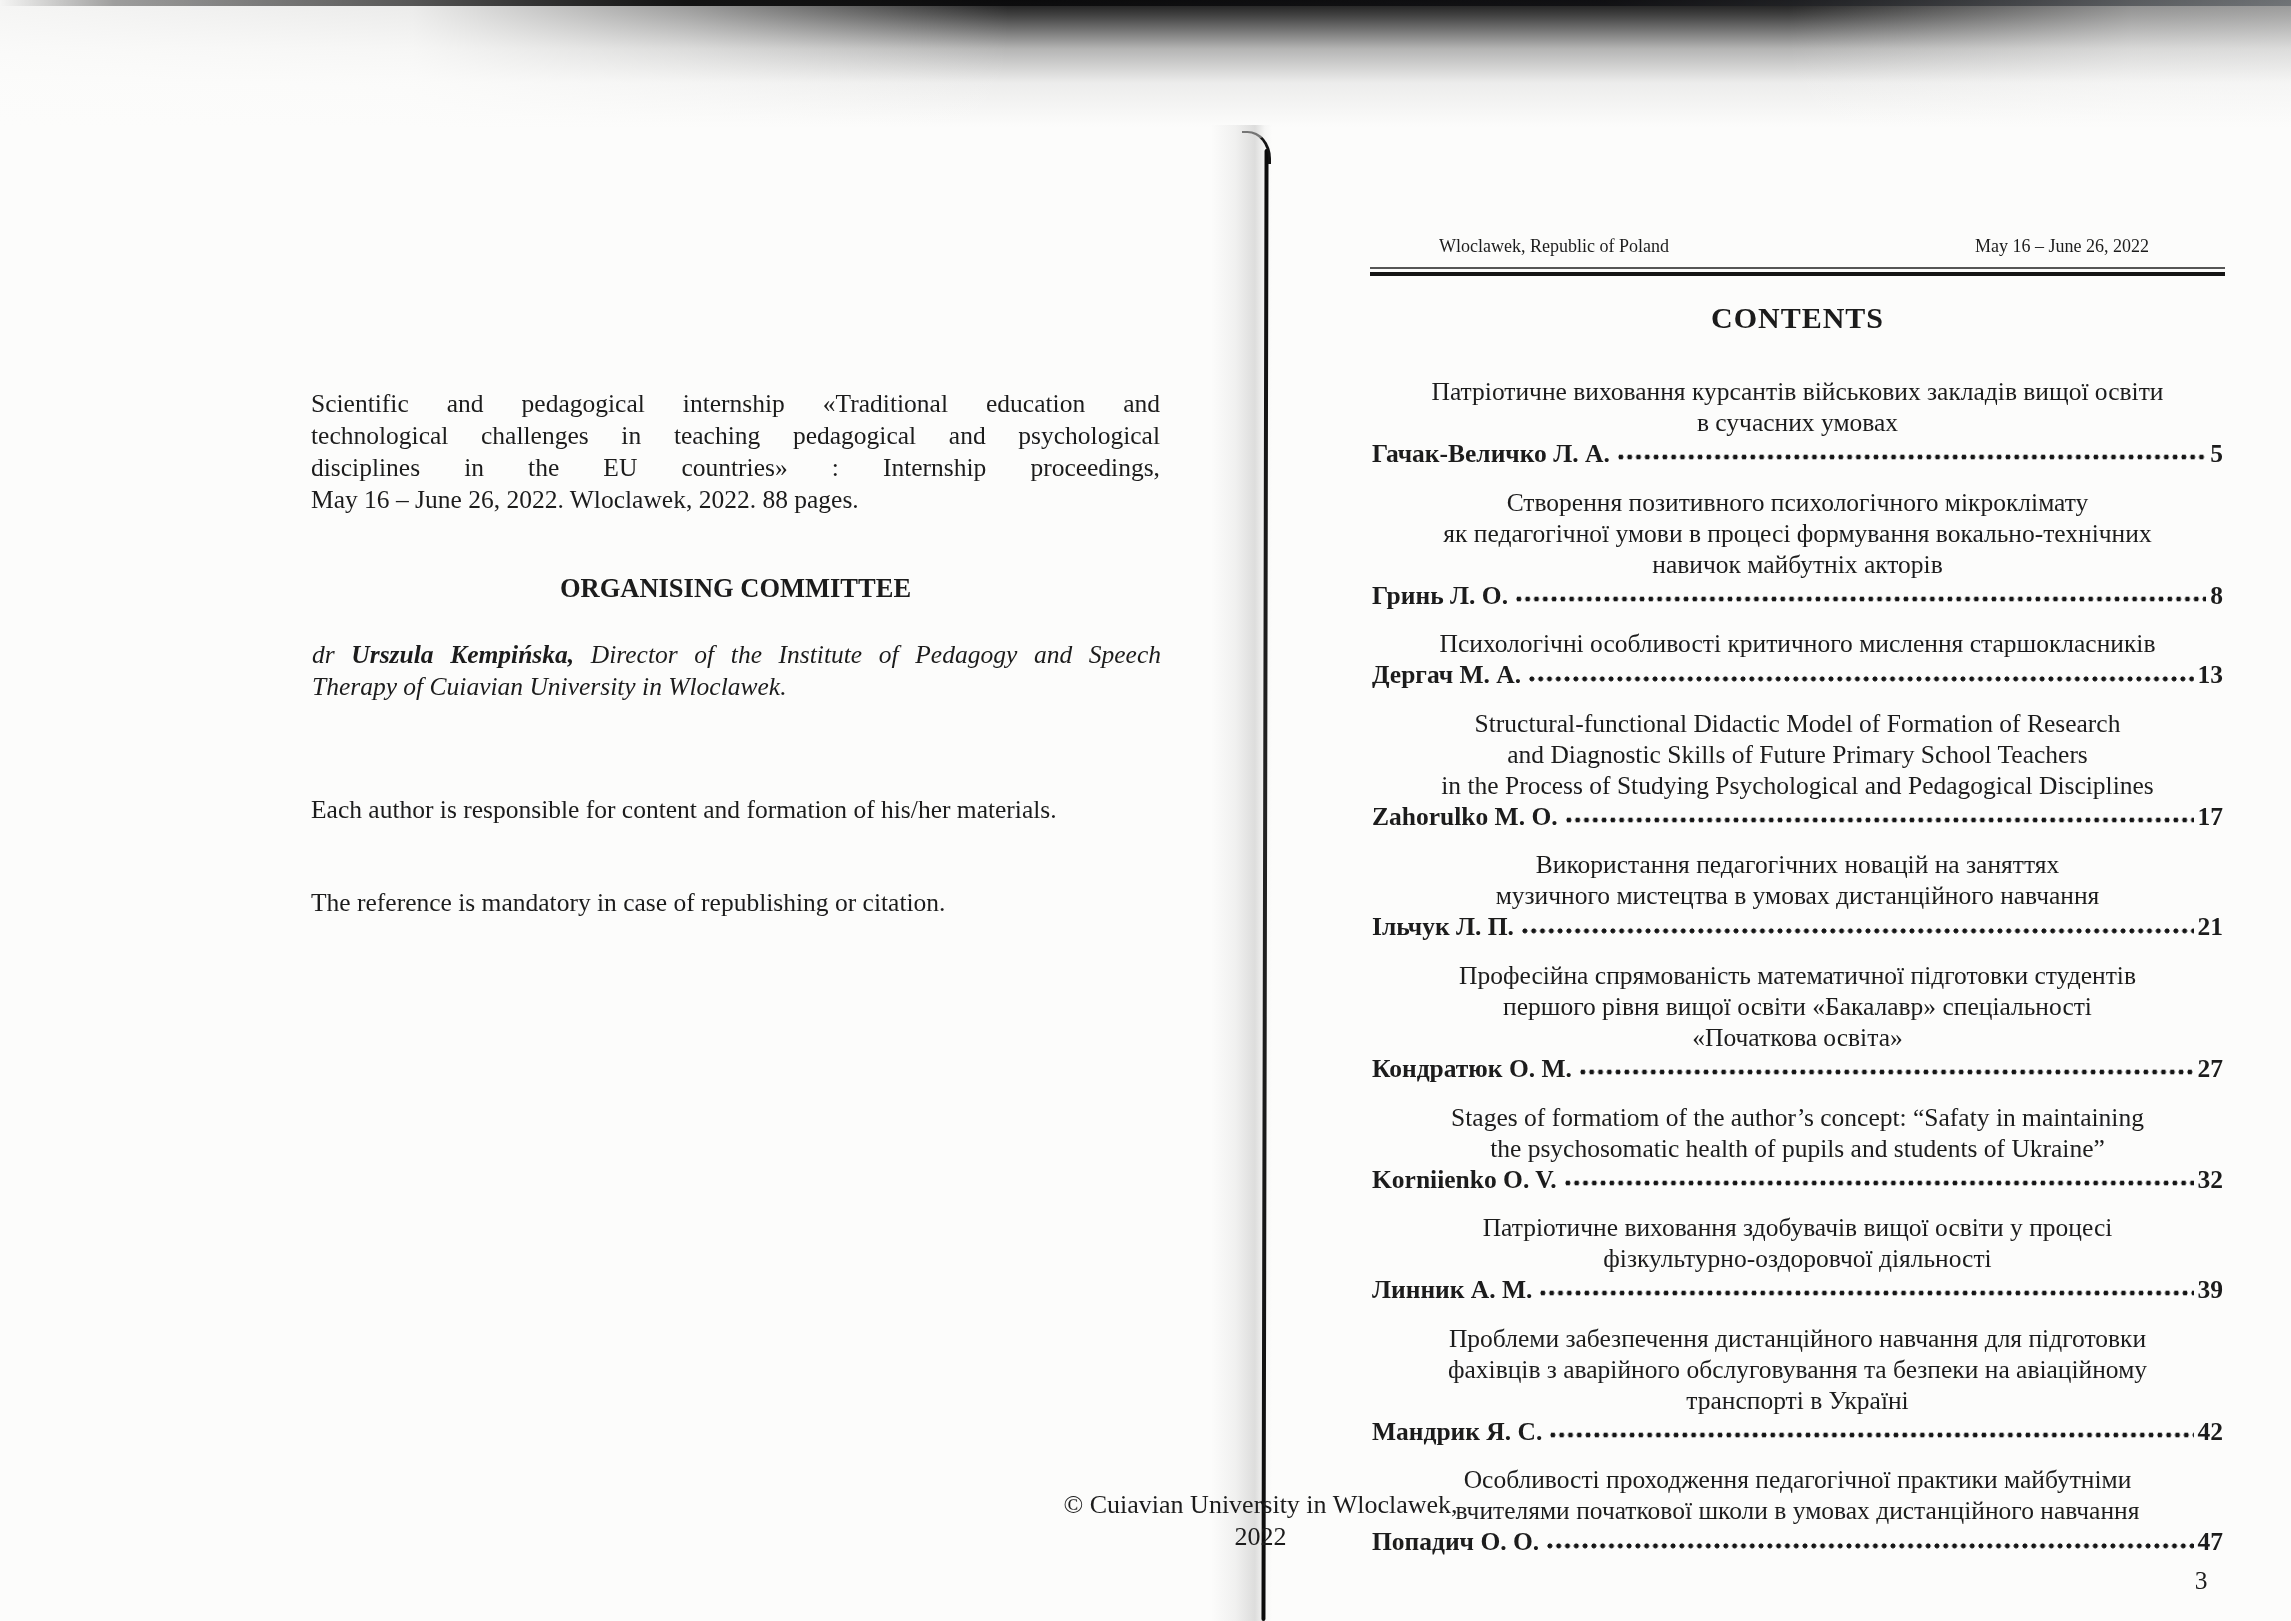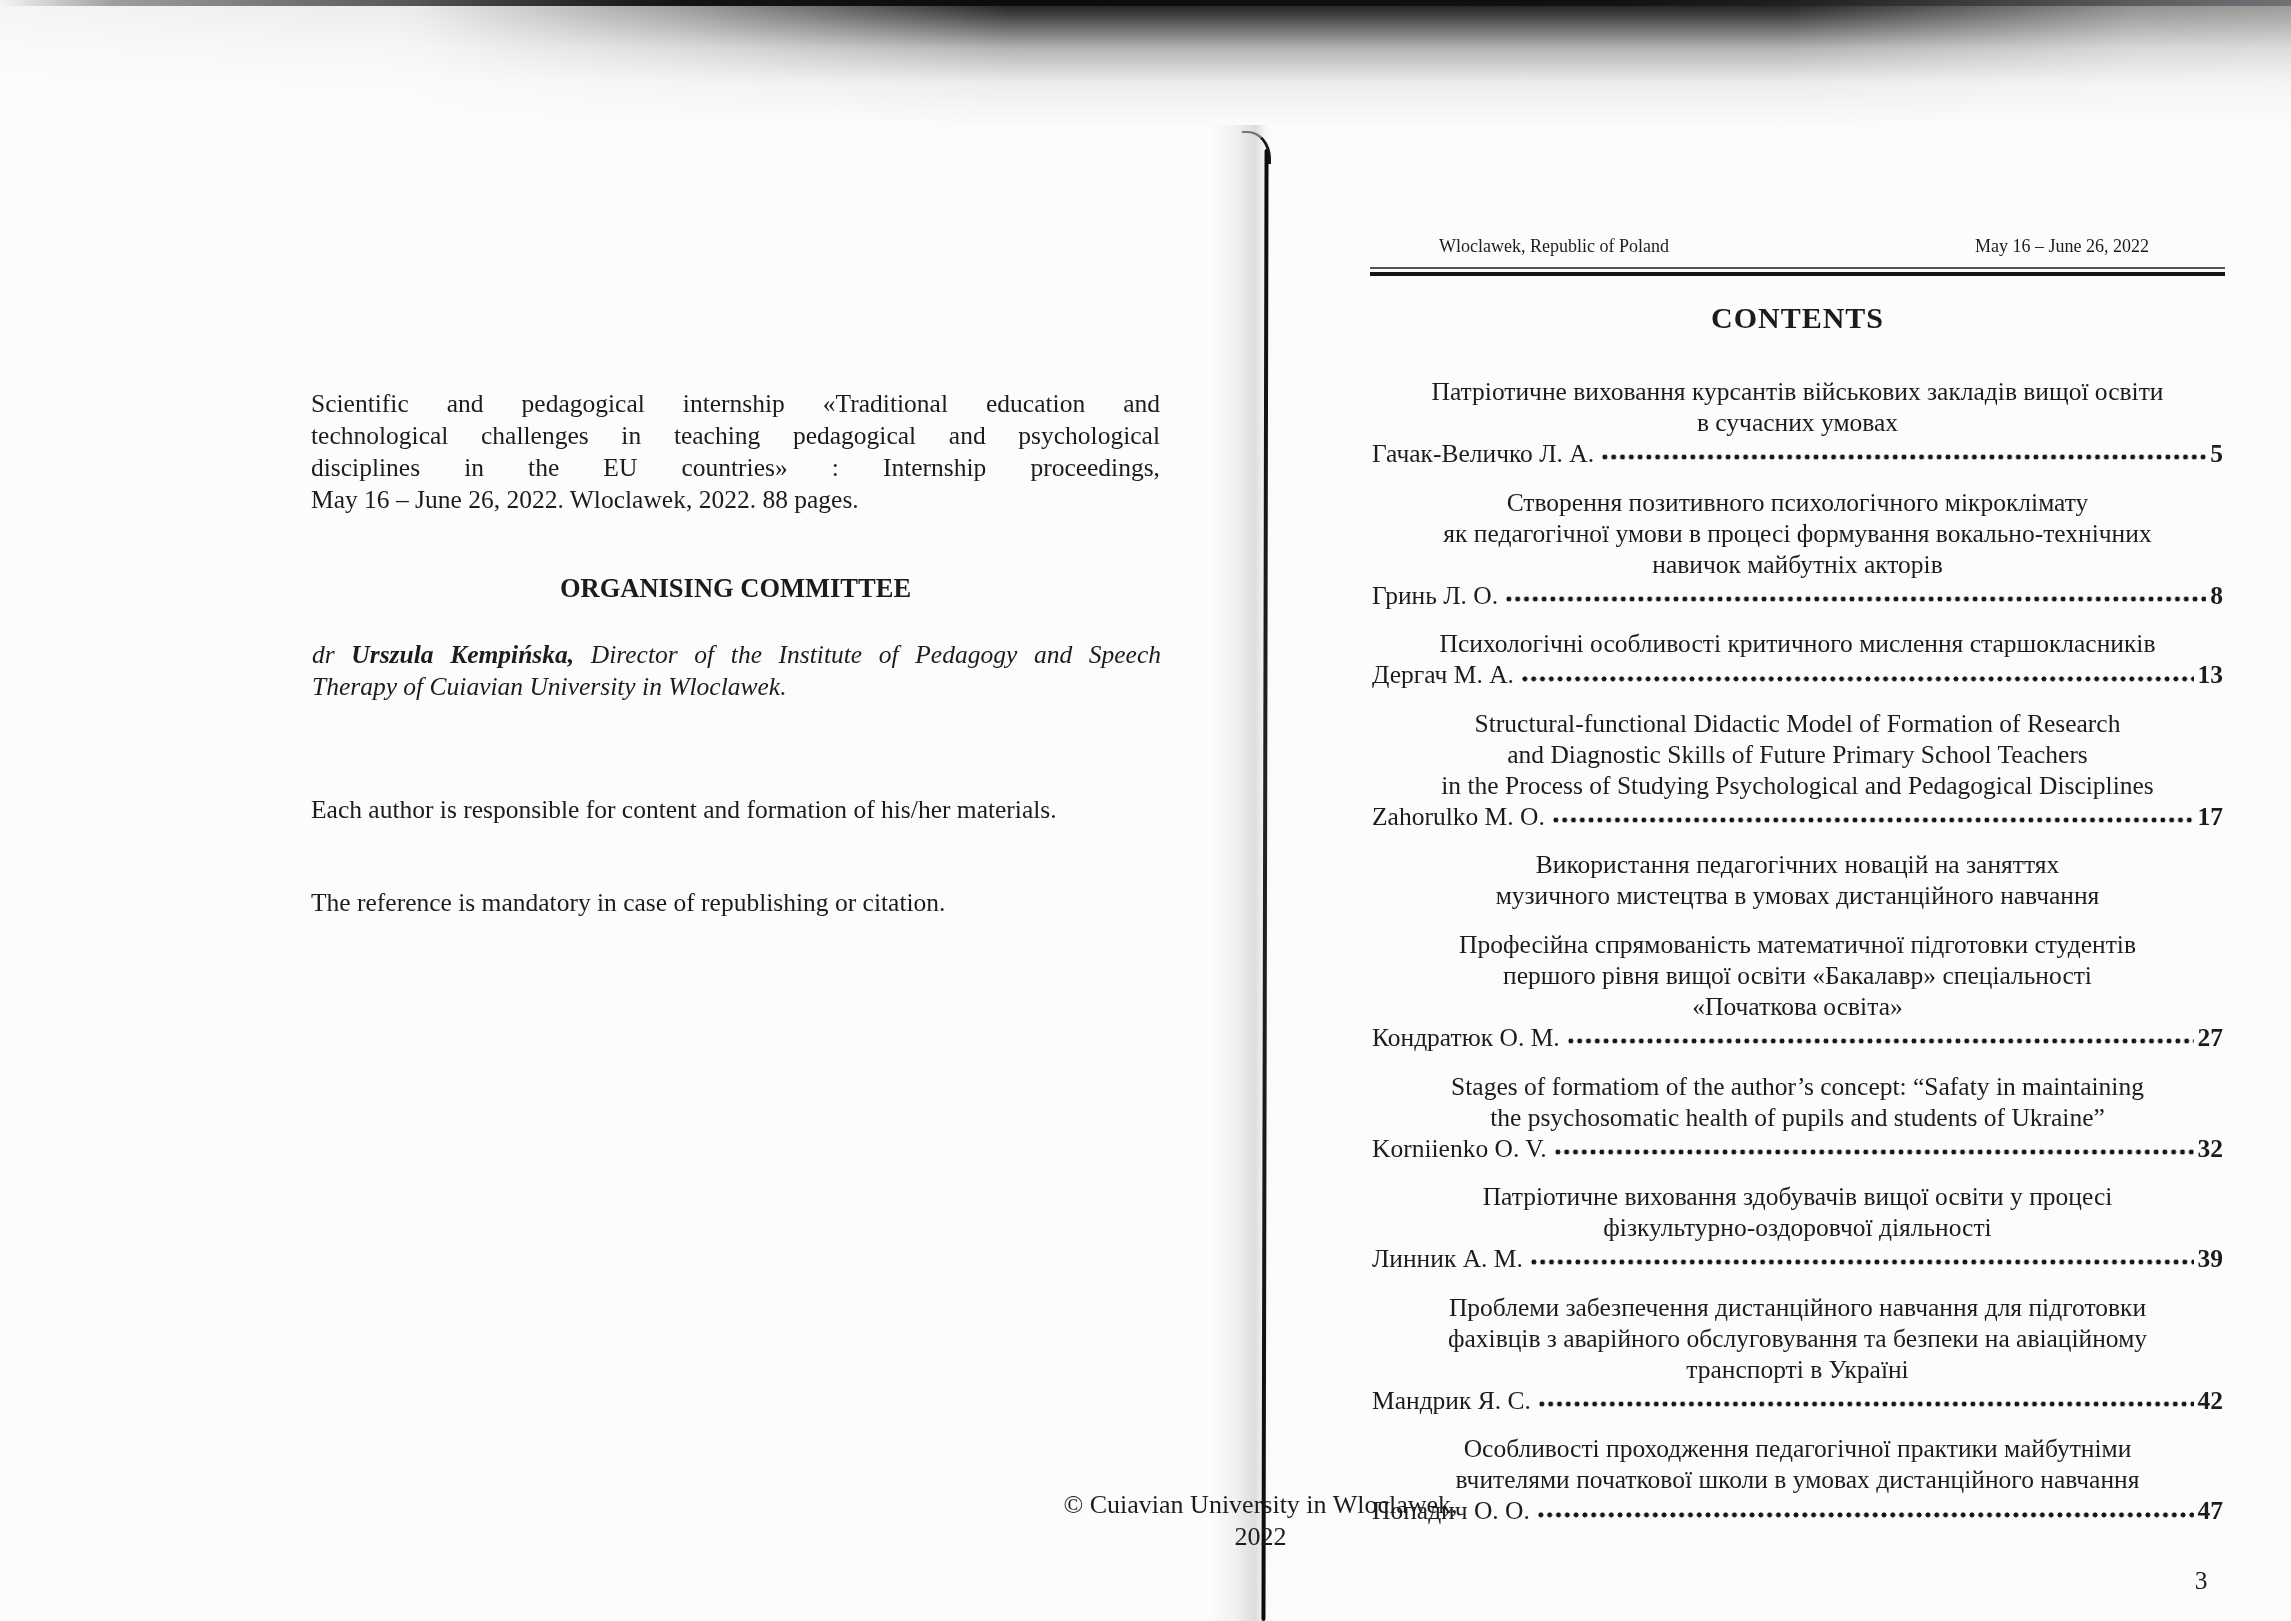--- a/index.html
+++ b/index.html
@@ -61,21 +61,21 @@
   .running-header .dates{padding-right:76px;}
   .header-rule{position:absolute;left:0;top:267px;width:855px;height:9.8px;
     background:linear-gradient(to bottom, rgba(30,30,30,0.75) 0 2px,
       rgba(0,0,0,0) 2px 4.9px, #141414 4.9px 8.8px, rgba(0,0,0,0) 8.8px);}
   .contents-title{position:absolute;left:0;top:300px;width:855px;margin:0;
     text-align:center;font-size:30px;letter-spacing:1px;font-weight:bold;line-height:35px;}
   .toc{position:absolute;left:2px;top:376px;width:851px;}
   .toc-entry{margin:0 0 17.6px 0;text-align:center;}
   .toc-title{white-space:pre-line;line-height:31px;}
   .toc-row{display:flex;align-items:flex-end;line-height:31px;}
-  .toc-author{font-weight:normal;white-space:nowrap;}
+  .toc-author{font-weight:bold;white-space:nowrap;}
   .toc-dots{flex:1;height:11.8px;margin:0 3.9px 5.9px 6.9px;
     background-image:radial-gradient(circle at 3.9px 5.9px,#151515 2.3px,rgba(0,0,0,0) 2.7px);
     background-size:8.8px 11.8px;background-repeat:repeat-x;}
   .toc-page{font-weight:bold;white-space:nowrap;}
   .folio{position:absolute;right:17.6px;top:1566px;font-size:25.5px;}
 </style>
 </head>
 <body>
 
 <div class="scan">
@@ -145,20 +145,25 @@
 in the Process of Studying Psychological and Pedagogical Disciplines</div>
           <div class="toc-row">
             <span class="toc-author">Zahorulko M. O.</span>
             <span class="toc-dots"></span>
             <span class="toc-page">17</span>
           </div>
         </div>
         <div class="toc-entry">
           <div class="toc-title">Використання педагогічних новацій на заняттях
 музичного мистецтва в умовах дистанційного навчання</div>
+          <div class="toc-row">
+            <span class="toc-author">Ільчук Л. П.</span>
+            <span class="toc-dots"></span>
+            <span class="toc-page">21</span>
+          </div>
         </div>
         <div class="toc-entry">
           <div class="toc-title">Професійна спрямованість математичної підготовки студентів
 першого рівня вищої освіти «Бакалавр» спеціальності
 «Початкова освіта»</div>
           <div class="toc-row">
             <span class="toc-author">Кондратюк О. М.</span>
             <span class="toc-dots"></span>
             <span class="toc-page">27</span>
           </div>

